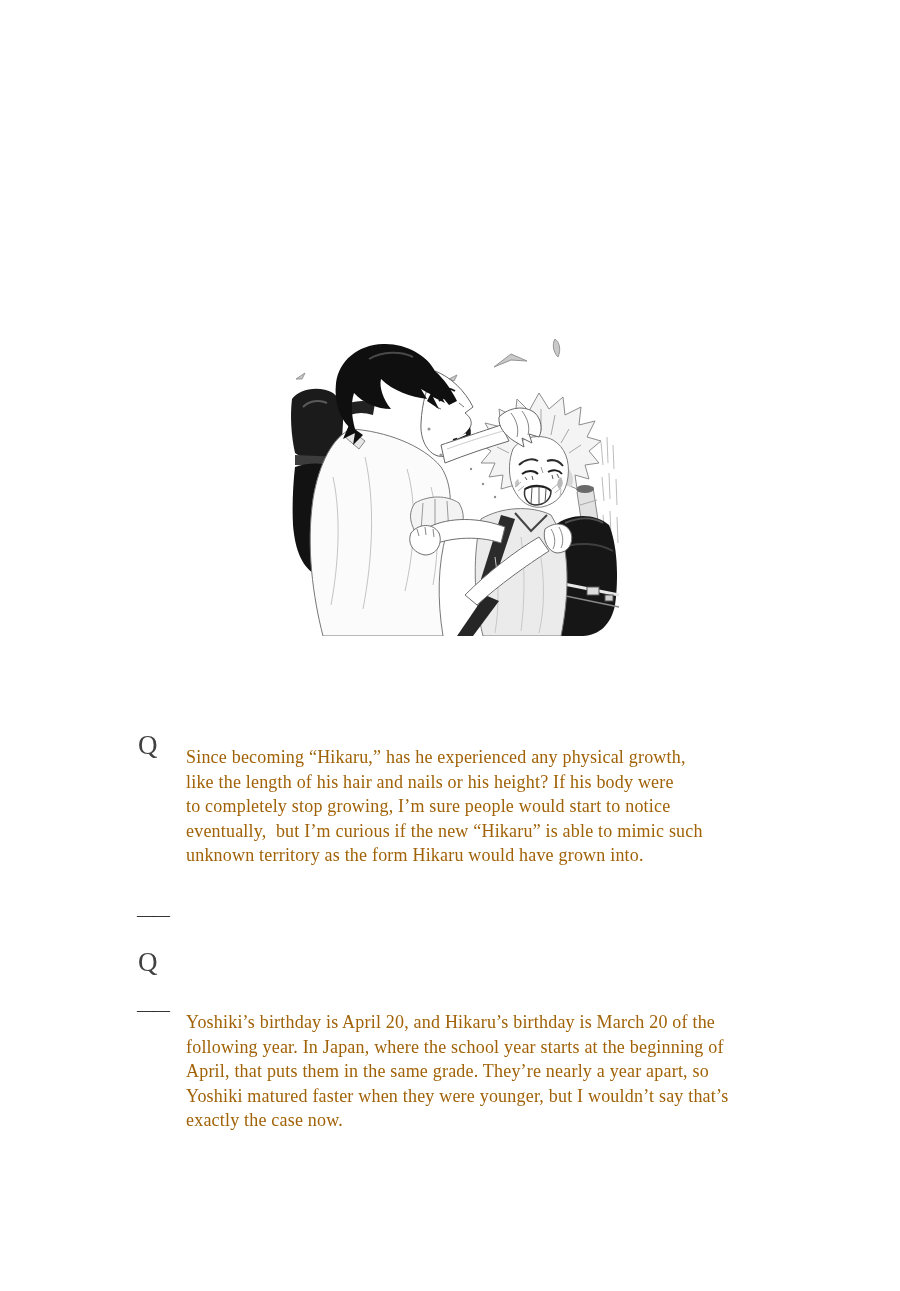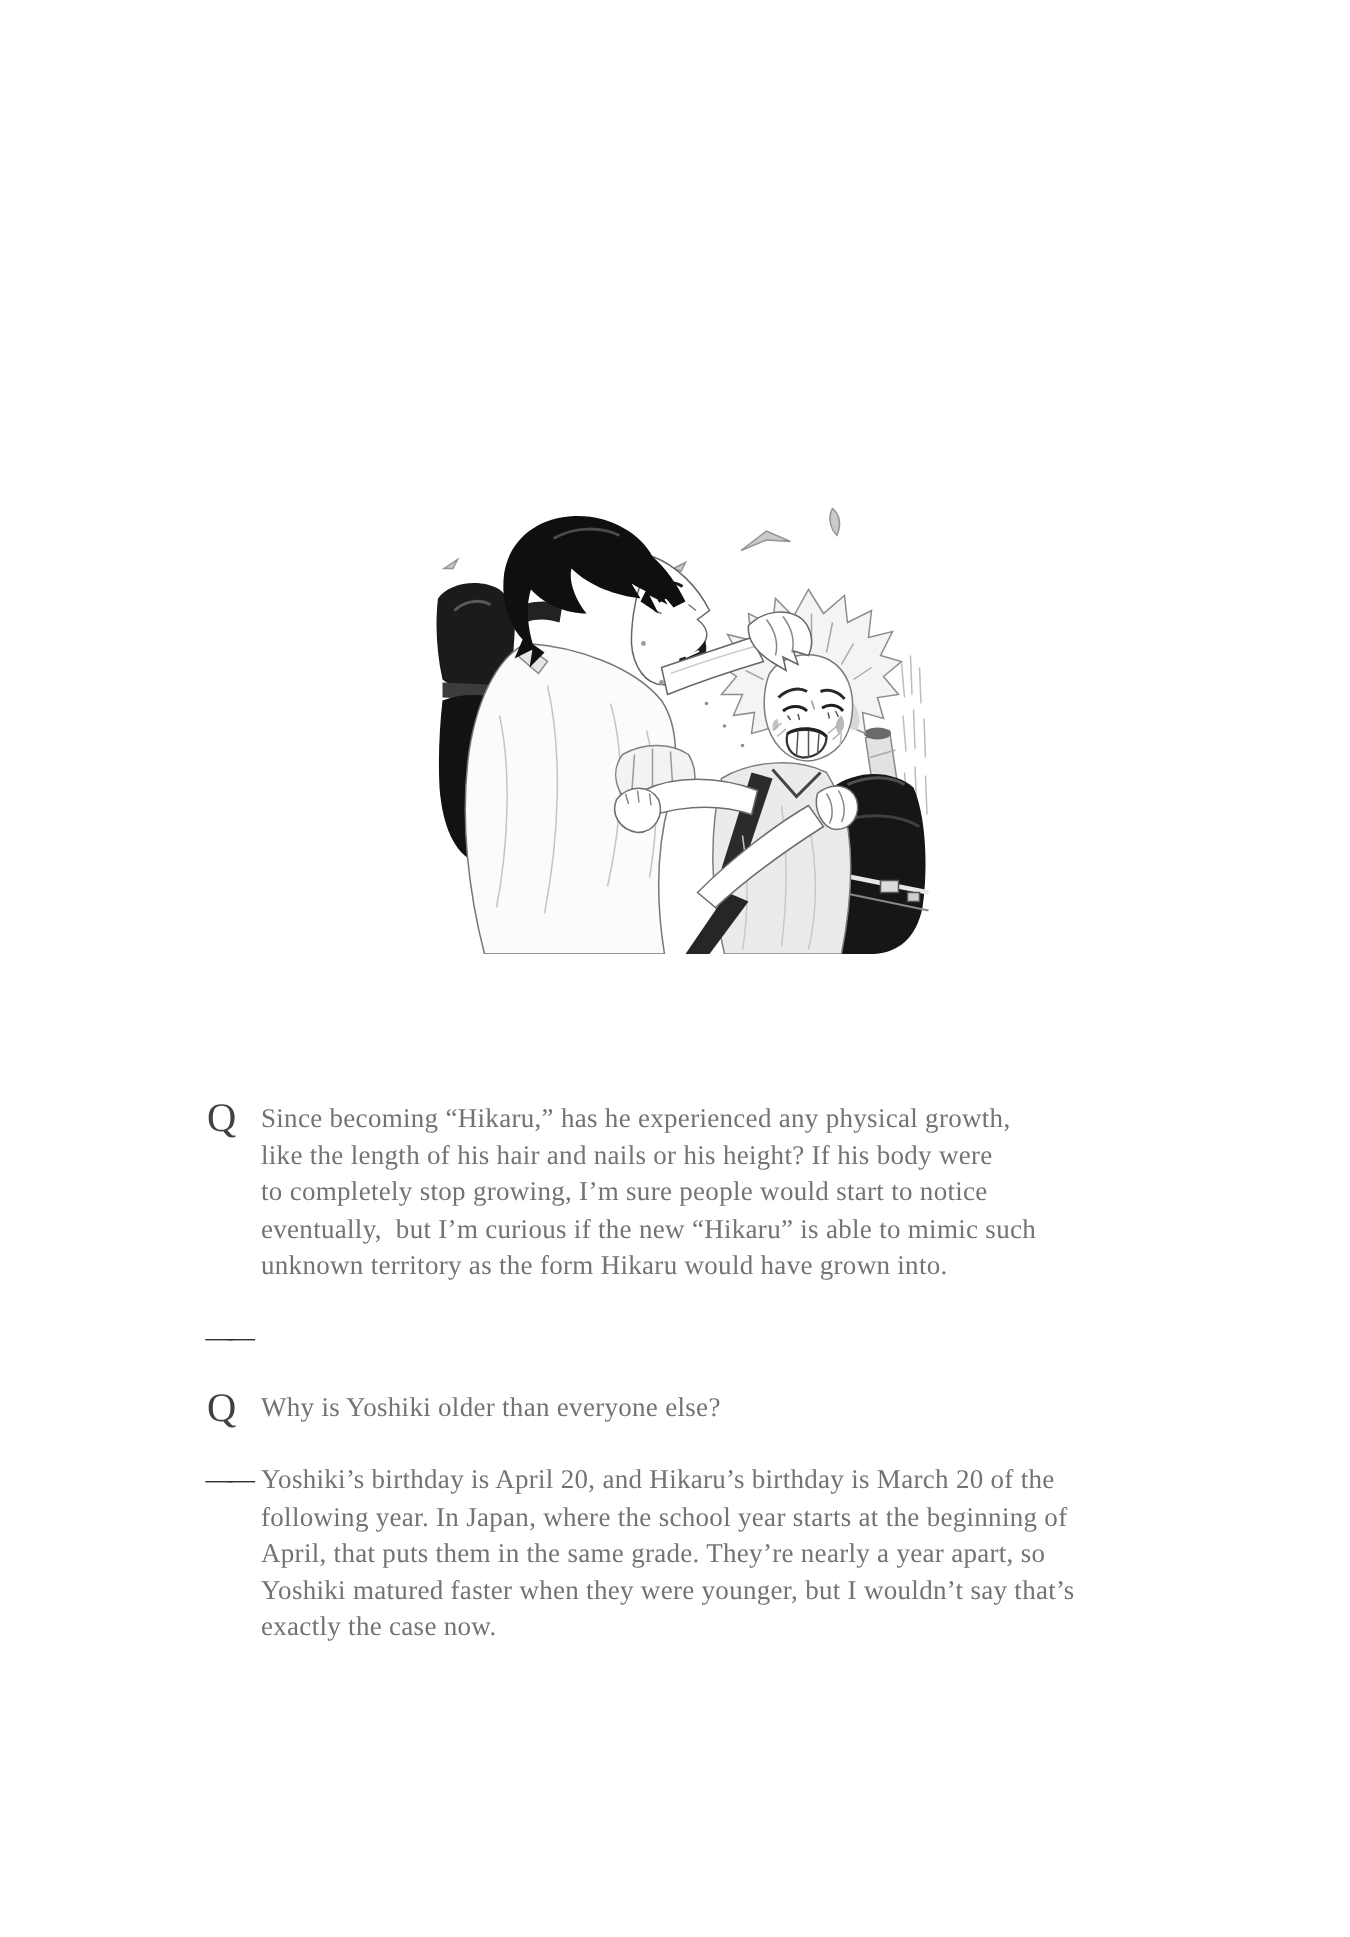--- a/index.html
+++ b/index.html
@@ -48,26 +48,26 @@
   }
   .dash-marker {
     display: block;
     font-size: 18px;
     line-height: 24.5px;
     letter-spacing: -3px;
     white-space: nowrap;
     color: #2b2b2b;
   }
   .qa-text {
-    margin: 0;
+    margin: 12px;
     font-size: 18px;
     line-height: 24.5px;
     letter-spacing: 0.2px;
     white-space: pre-wrap;
-    color: #737373;
+    color: #a16207;
   }
 </style>
 </head>
 <body>
 
 <main class="page">
 
   <figure class="illustration">
     <svg viewBox="0 0 331 299" width="331" height="299">
 
@@ -231,21 +231,20 @@
     <div class="qa-block">
       <div class="marker-col">
         <span class="dash-marker">——</span>
       </div>
     </div>
 
     <div class="qa-block">
       <div class="marker-col">
         <span class="q-marker">Q</span>
       </div>
-      <p class="qa-text">Why is Yoshiki older than everyone else?</p>
     </div>
 
     <div class="qa-block">
       <div class="marker-col">
         <span class="dash-marker">——</span>
       </div>
       <p class="qa-text">Yoshiki’s birthday is April 20, and Hikaru’s birthday is March 20 of the
 following year. In Japan, where the school year starts at the beginning of
 April, that puts them in the same grade. They’re nearly a year apart, so
 Yoshiki matured faster when they were younger, but I wouldn’t say that’s

